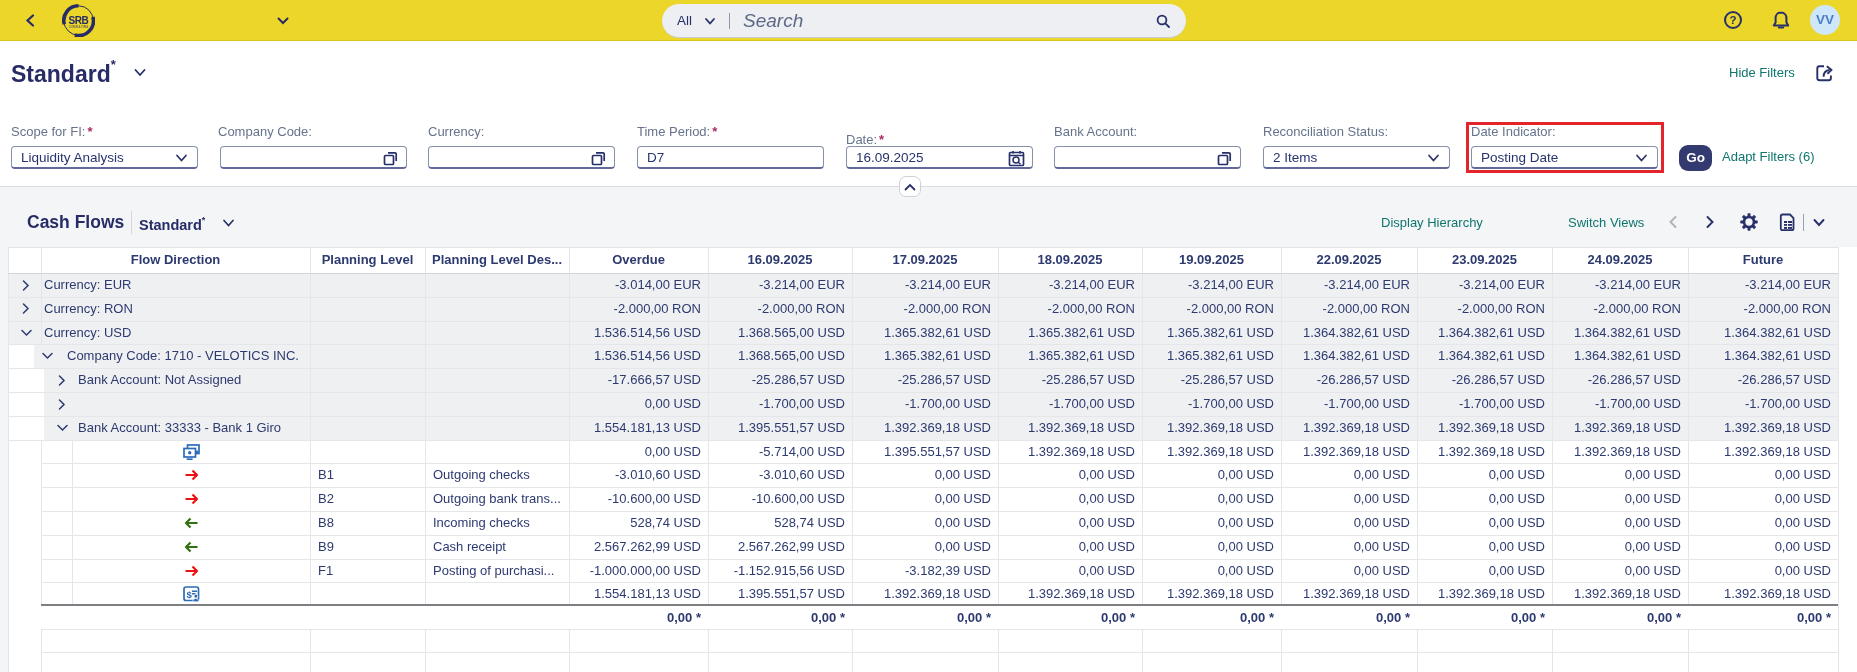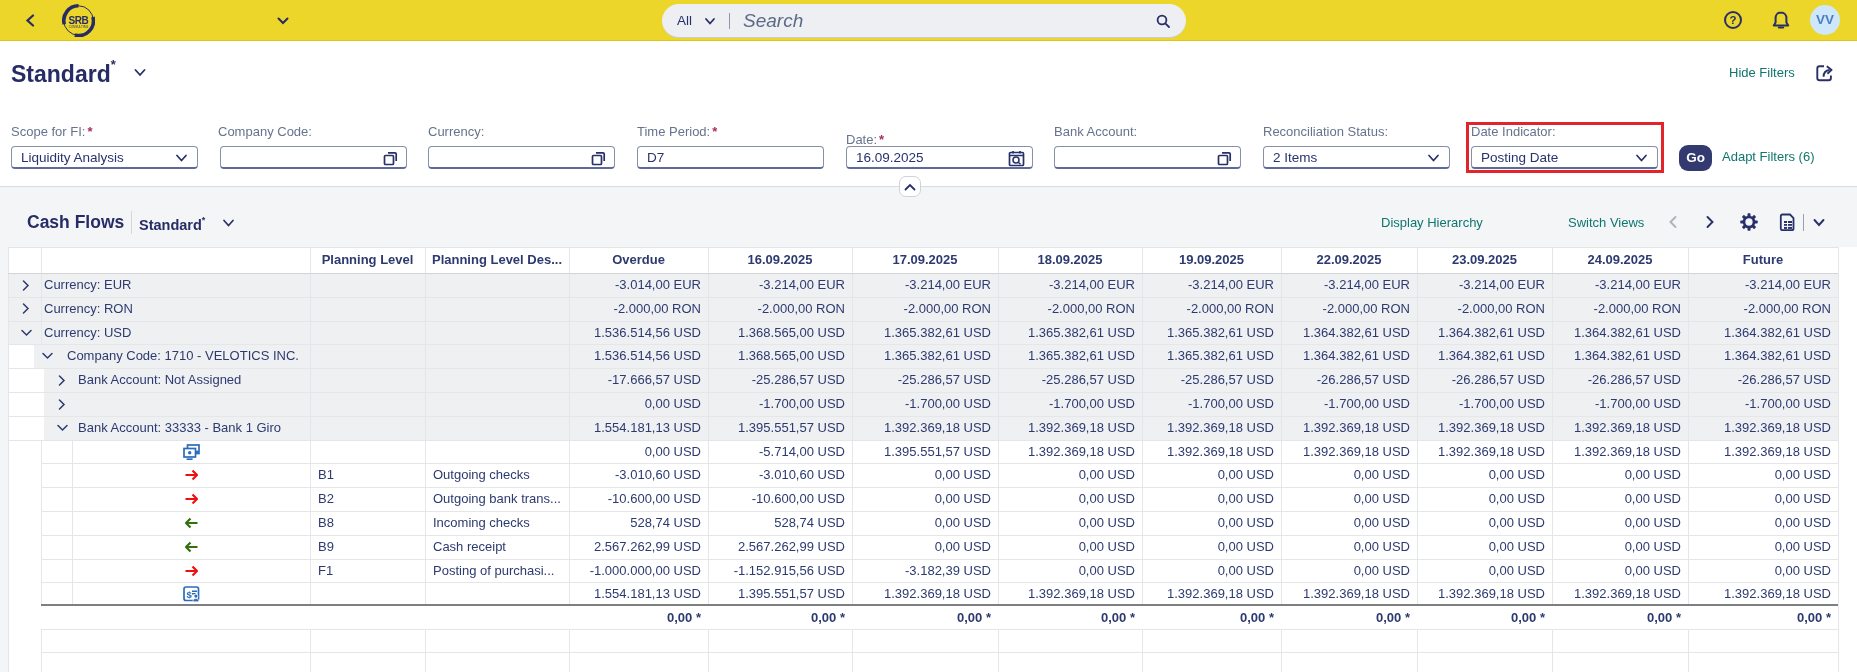--- a/index.html
+++ b/index.html
@@ -155,20 +155,21 @@
       <g stroke="#fff" stroke-width="0.9">
         <path d="M9.5 8 L9.5 16 M6 10.5 L14 10.5 M6 13.3 L14 13.3"></path>
       </g>
     </svg>
 <div class="a" style="left:1803px;top:27px;width:1px;height:17px;background:#9ba0a8;"></div>
 <svg class="a" style="left:1812px;top:31px" width="14" height="10" viewBox="0 0 14 10">
       <path d="M2.5 2 L7 7 L11.5 2" fill="none" stroke="#273069" stroke-width="1.9" stroke-linecap="round"></path>
     </svg>
 </div>
 <div class="a" style="left:8px;top:246.5px;width:1849px;height:425.5px;background:#fff;">
+<div class="hc" style="left:33px;top:0;width:269px;line-height:26.5px;">Flow Direction</div>
 <div class="hc" style="left:302px;top:0;width:115px;line-height:26.5px;">Planning Level</div>
 <div class="hc" style="left:417px;top:0;width:144px;line-height:26.5px;">Planning Level Des...</div>
 <div class="hc" style="left:561px;top:0;width:139px;line-height:26.5px;">Overdue</div>
 <div class="hc" style="left:700px;top:0;width:144px;line-height:26.5px;">16.09.2025</div>
 <div class="hc" style="left:844px;top:0;width:146px;line-height:26.5px;">17.09.2025</div>
 <div class="hc" style="left:990px;top:0;width:144px;line-height:26.5px;">18.09.2025</div>
 <div class="hc" style="left:1134px;top:0;width:139px;line-height:26.5px;">19.09.2025</div>
 <div class="hc" style="left:1273px;top:0;width:136px;line-height:26.5px;">22.09.2025</div>
 <div class="hc" style="left:1409px;top:0;width:135px;line-height:26.5px;">23.09.2025</div>
 <div class="hc" style="left:1544px;top:0;width:136px;line-height:26.5px;">24.09.2025</div>

